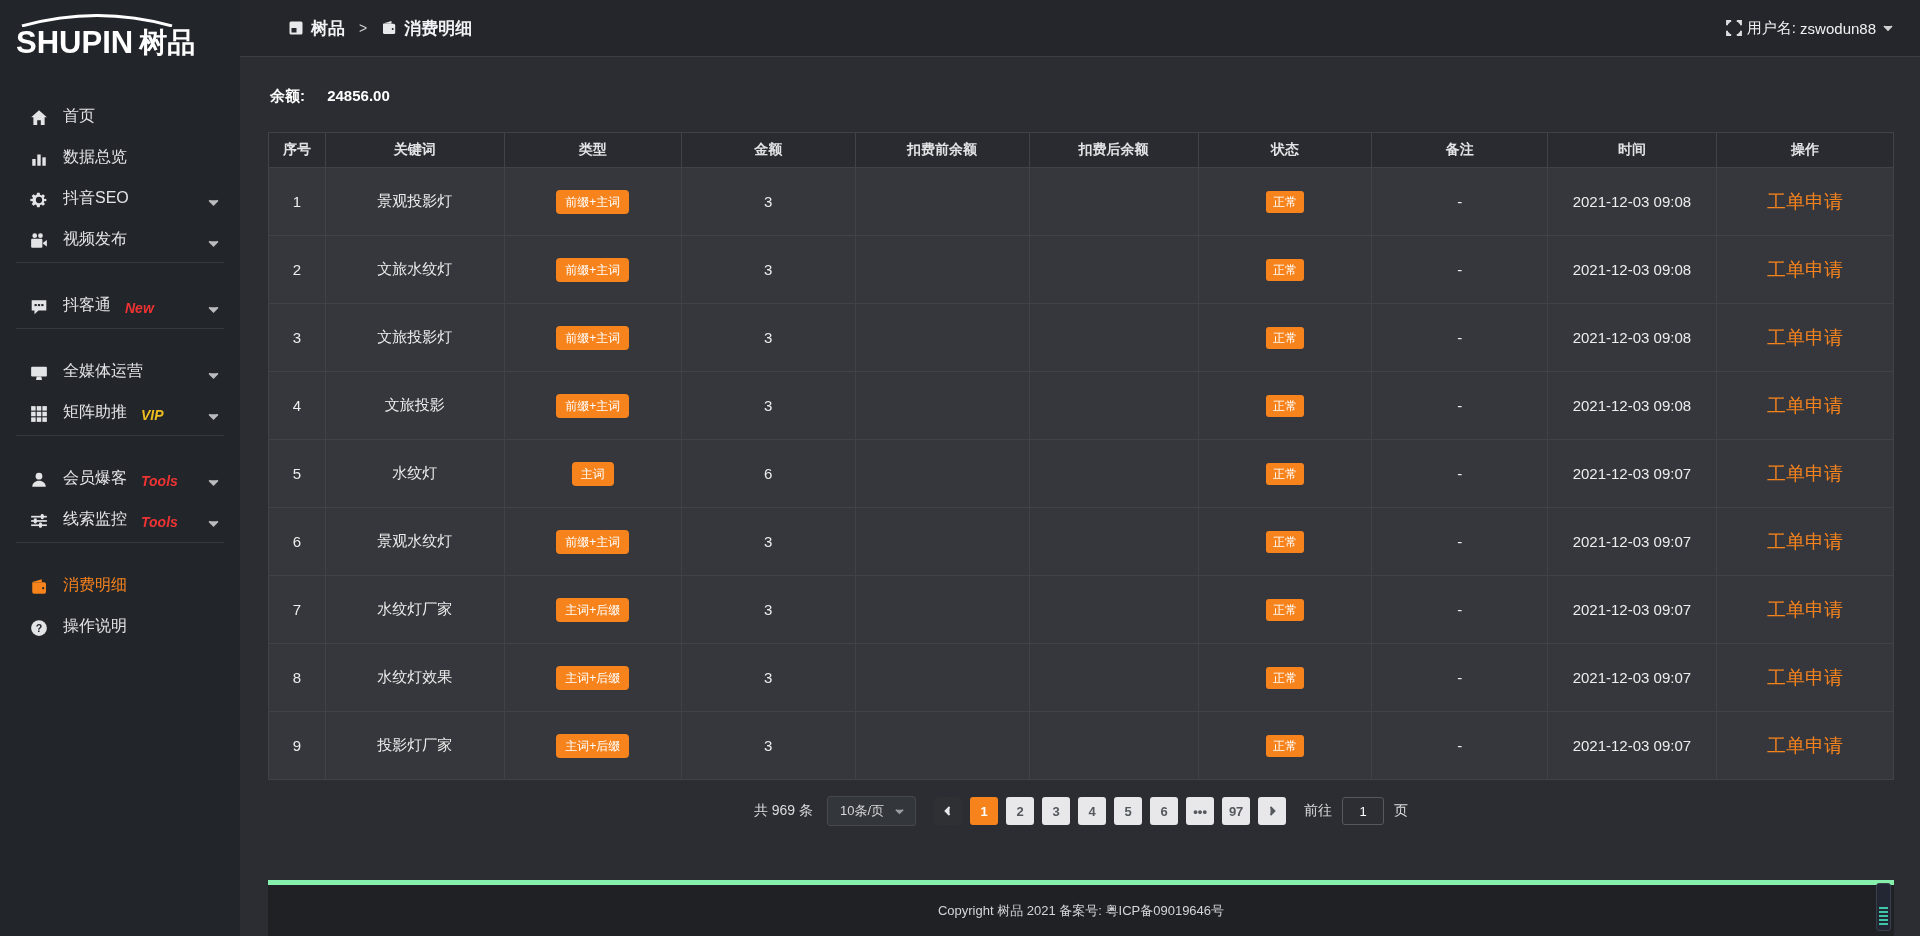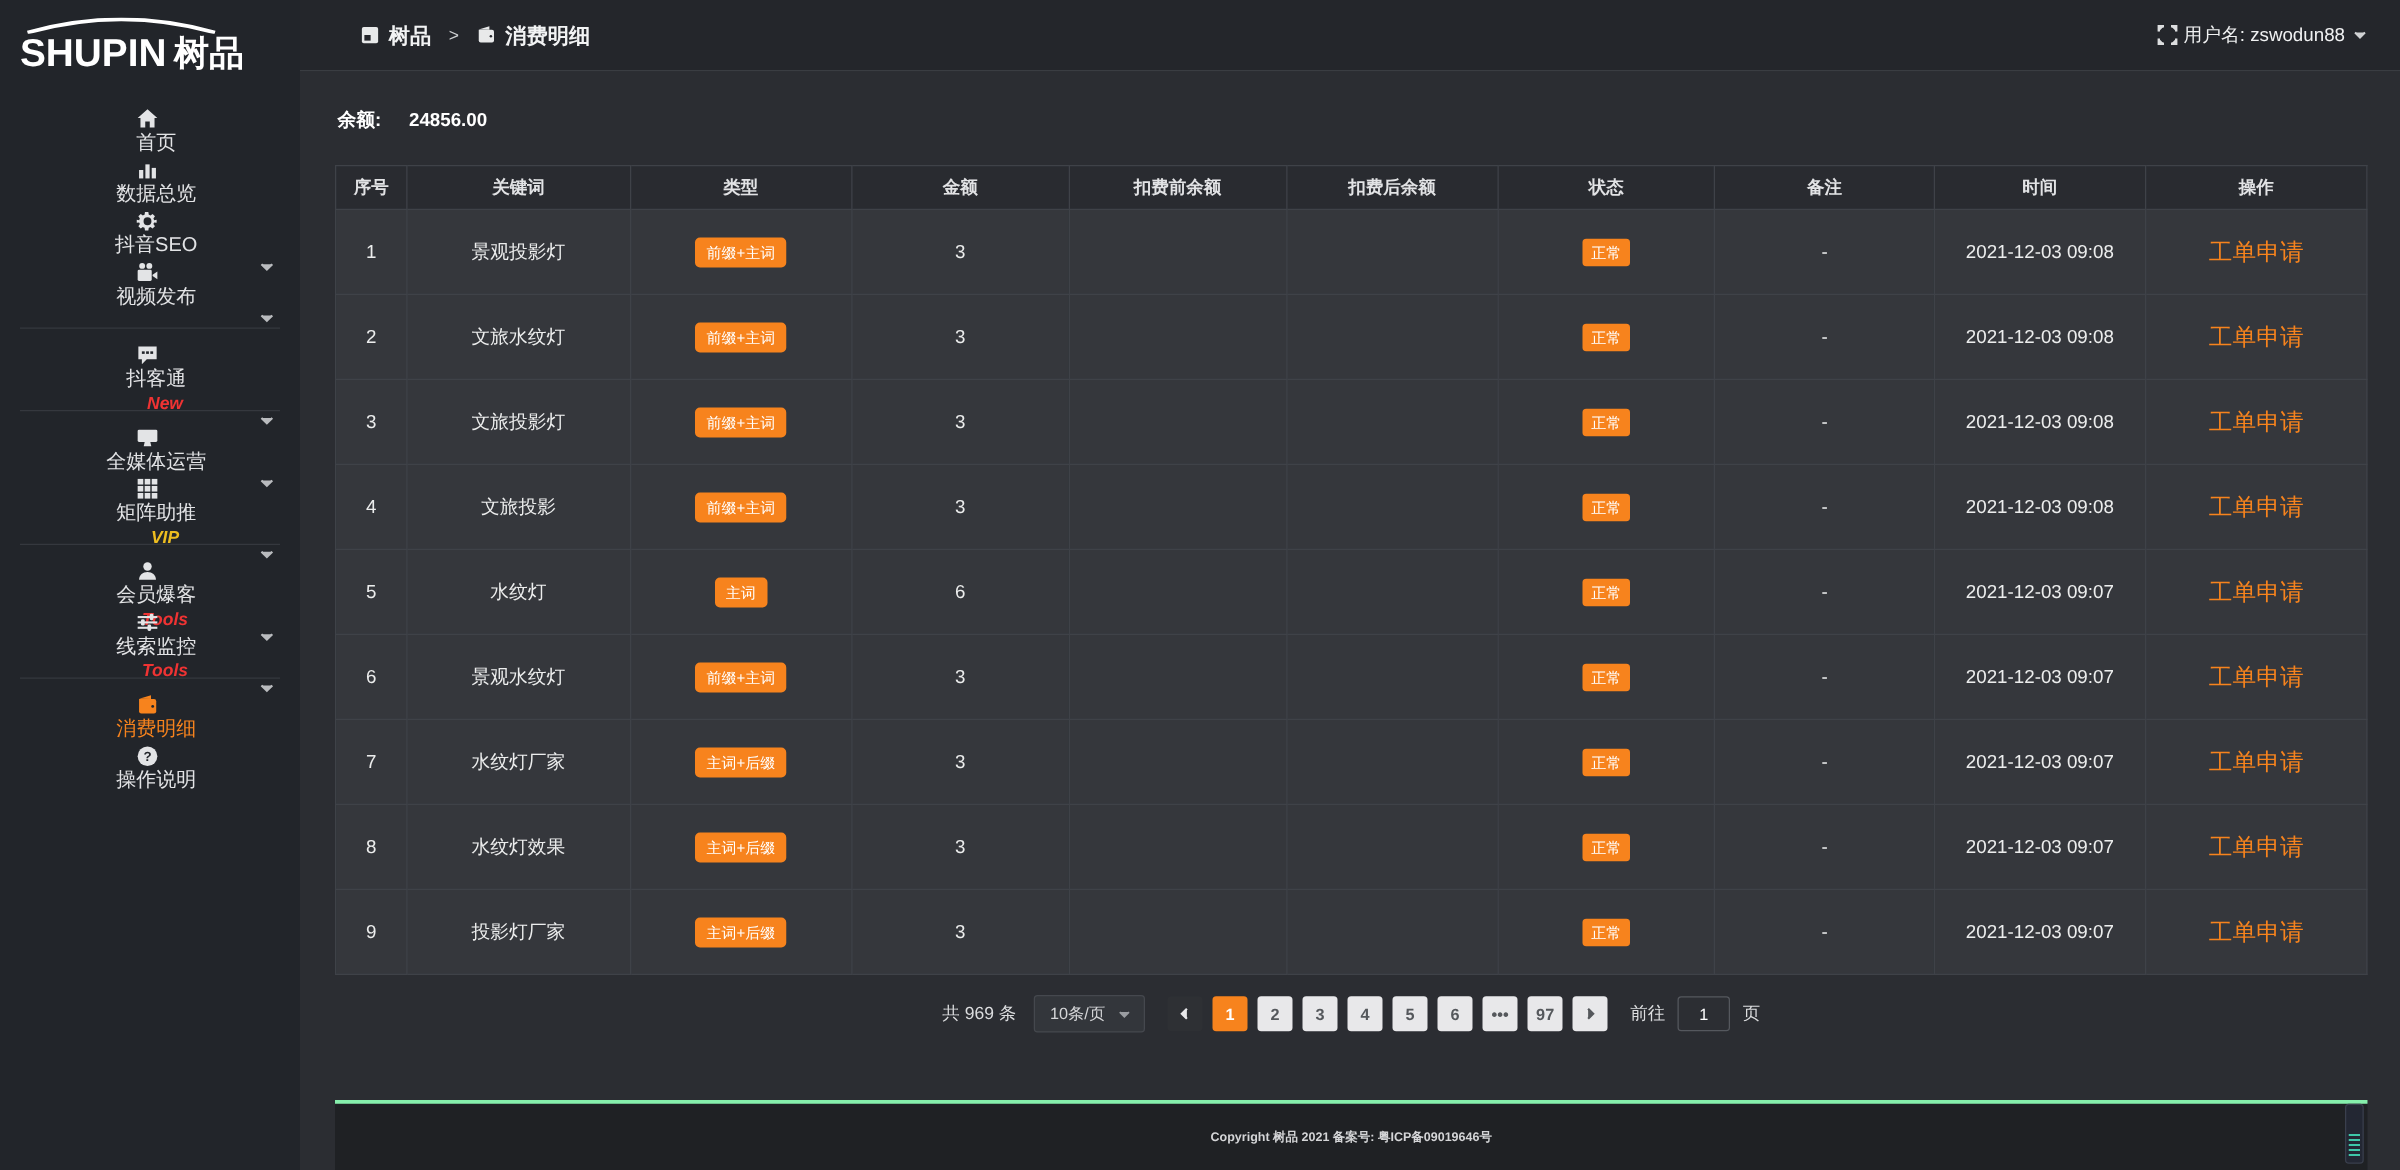--- a/index.html
+++ b/index.html
@@ -18,22 +18,22 @@
   svg{fill:currentColor; display:block;}
 
   
   .sidebar{width:240px; flex-shrink:0; background:var(--sidebar-bg); padding-top:8px;}
   .logo{padding:6px 0 14px 16px; color:#fff; white-space:nowrap;}
   .logo-arc{margin-left:2px; margin-bottom:-3px;}
   .logo-line{display:flex; align-items:center;}
   .logo-en{font-weight:900; font-size:31px; letter-spacing:0px;}
   .logo-cn{font-weight:800; font-size:28px; margin-left:6px;}
   .side-menu{padding-top:10px;}
-  .side-item{height:41px; display:flex; align-items:center; padding:0 20px 0 30px;
-    font-size:16px; color:#e3e4e6; cursor:pointer;flex-direction:column;}
+  .side-item{height:41px; display:flex; align-items:flex-end; padding:0 20px 0 30px;
+    font-size:16px; color:#e3e4e6; cursor:pointer;}
   .side-item.active{color:var(--accent);}
   .s-icon{width:18px; height:18px; margin-right:15px; flex-shrink:0;}
   .s-icon svg{width:18px; height:18px;}
   .s-badge{font-style:italic; font-weight:bold; font-size:14px; margin-left:14px;}
   .s-badge.red{color:var(--red);}
   .s-badge.yellow{color:var(--vip);}
   .s-chev{margin-left:auto; color:#b9bbbe;}
   .s-chev svg{width:13px; height:13px;}
   .side-divider{height:1px; background:#35383e; margin:12px 16px;}
 
@@ -86,22 +86,22 @@
   .pg-btn.dark{background:#2e3034; color:#e8e8ea;}
   .pg-btn.active{background:var(--accent); color:#fff;}
   .pg-btn svg{width:12px; height:12px;}
   .pg-goto{display:flex; align-items:center; gap:10px; margin-left:10px;}
   .pg-goto input{width:42px; height:28px; background:#2c2e33; border:1px solid #55585e;
      border-radius:3px; color:#fff; text-align:center; font-size:13px;
      font-family:inherit; outline:none;}
 
   
   .footer{margin-top:auto; height:56px; flex-shrink:0; background:var(--footer-bg);
-     border-top:3px solid #86efac; display:flex; align-items:center; justify-content:center;
-     font-size:10px; color:#d4d5d7; position:relative;font-weight:bold;}
+     border-top:5px solid #86efac; display:flex; align-items:center; justify-content:center;
+     font-size:13px; color:#d4d5d7; position:relative;}
   .chat-widget{position:absolute; right:3px; bottom:5px; width:15px; height:48px;
      background:#232733; border:1px solid #3a3f4d; border-radius:3px; overflow:hidden;}
   .chat-widget .stripes{position:absolute; left:2px; right:2px; bottom:3px; height:20px;
      background:repeating-linear-gradient(180deg,#3ec6a8 0 2px,#232733 2px 4px);}
 </style>
 </head>
 <body>
 
 <aside class="sidebar">
   <div class="logo">

